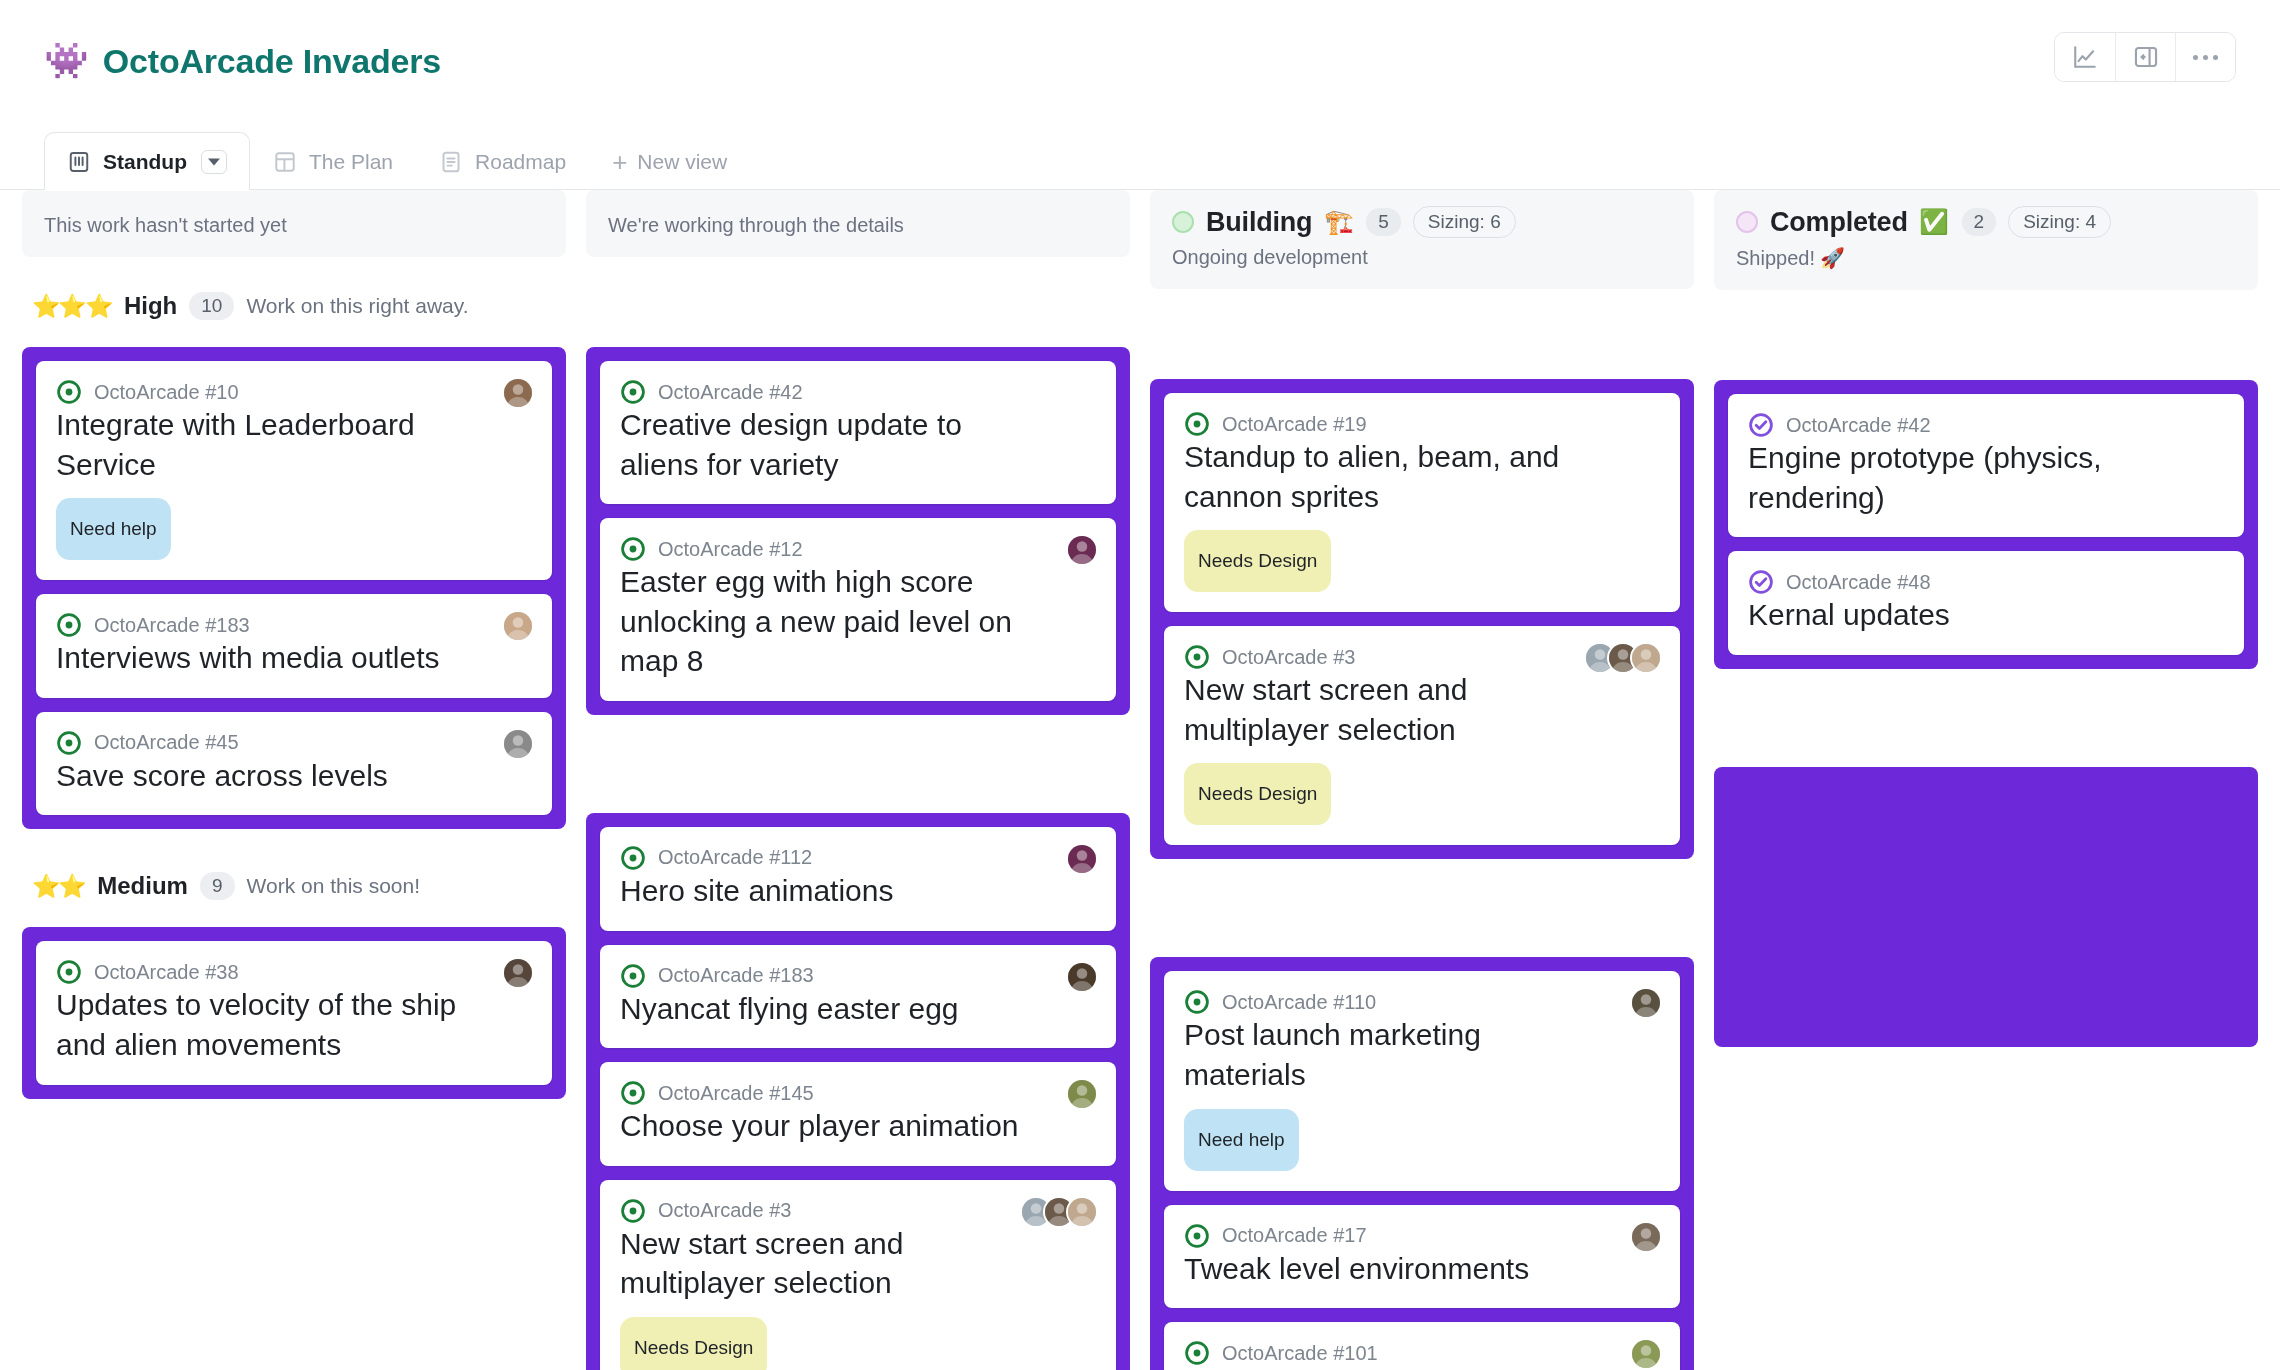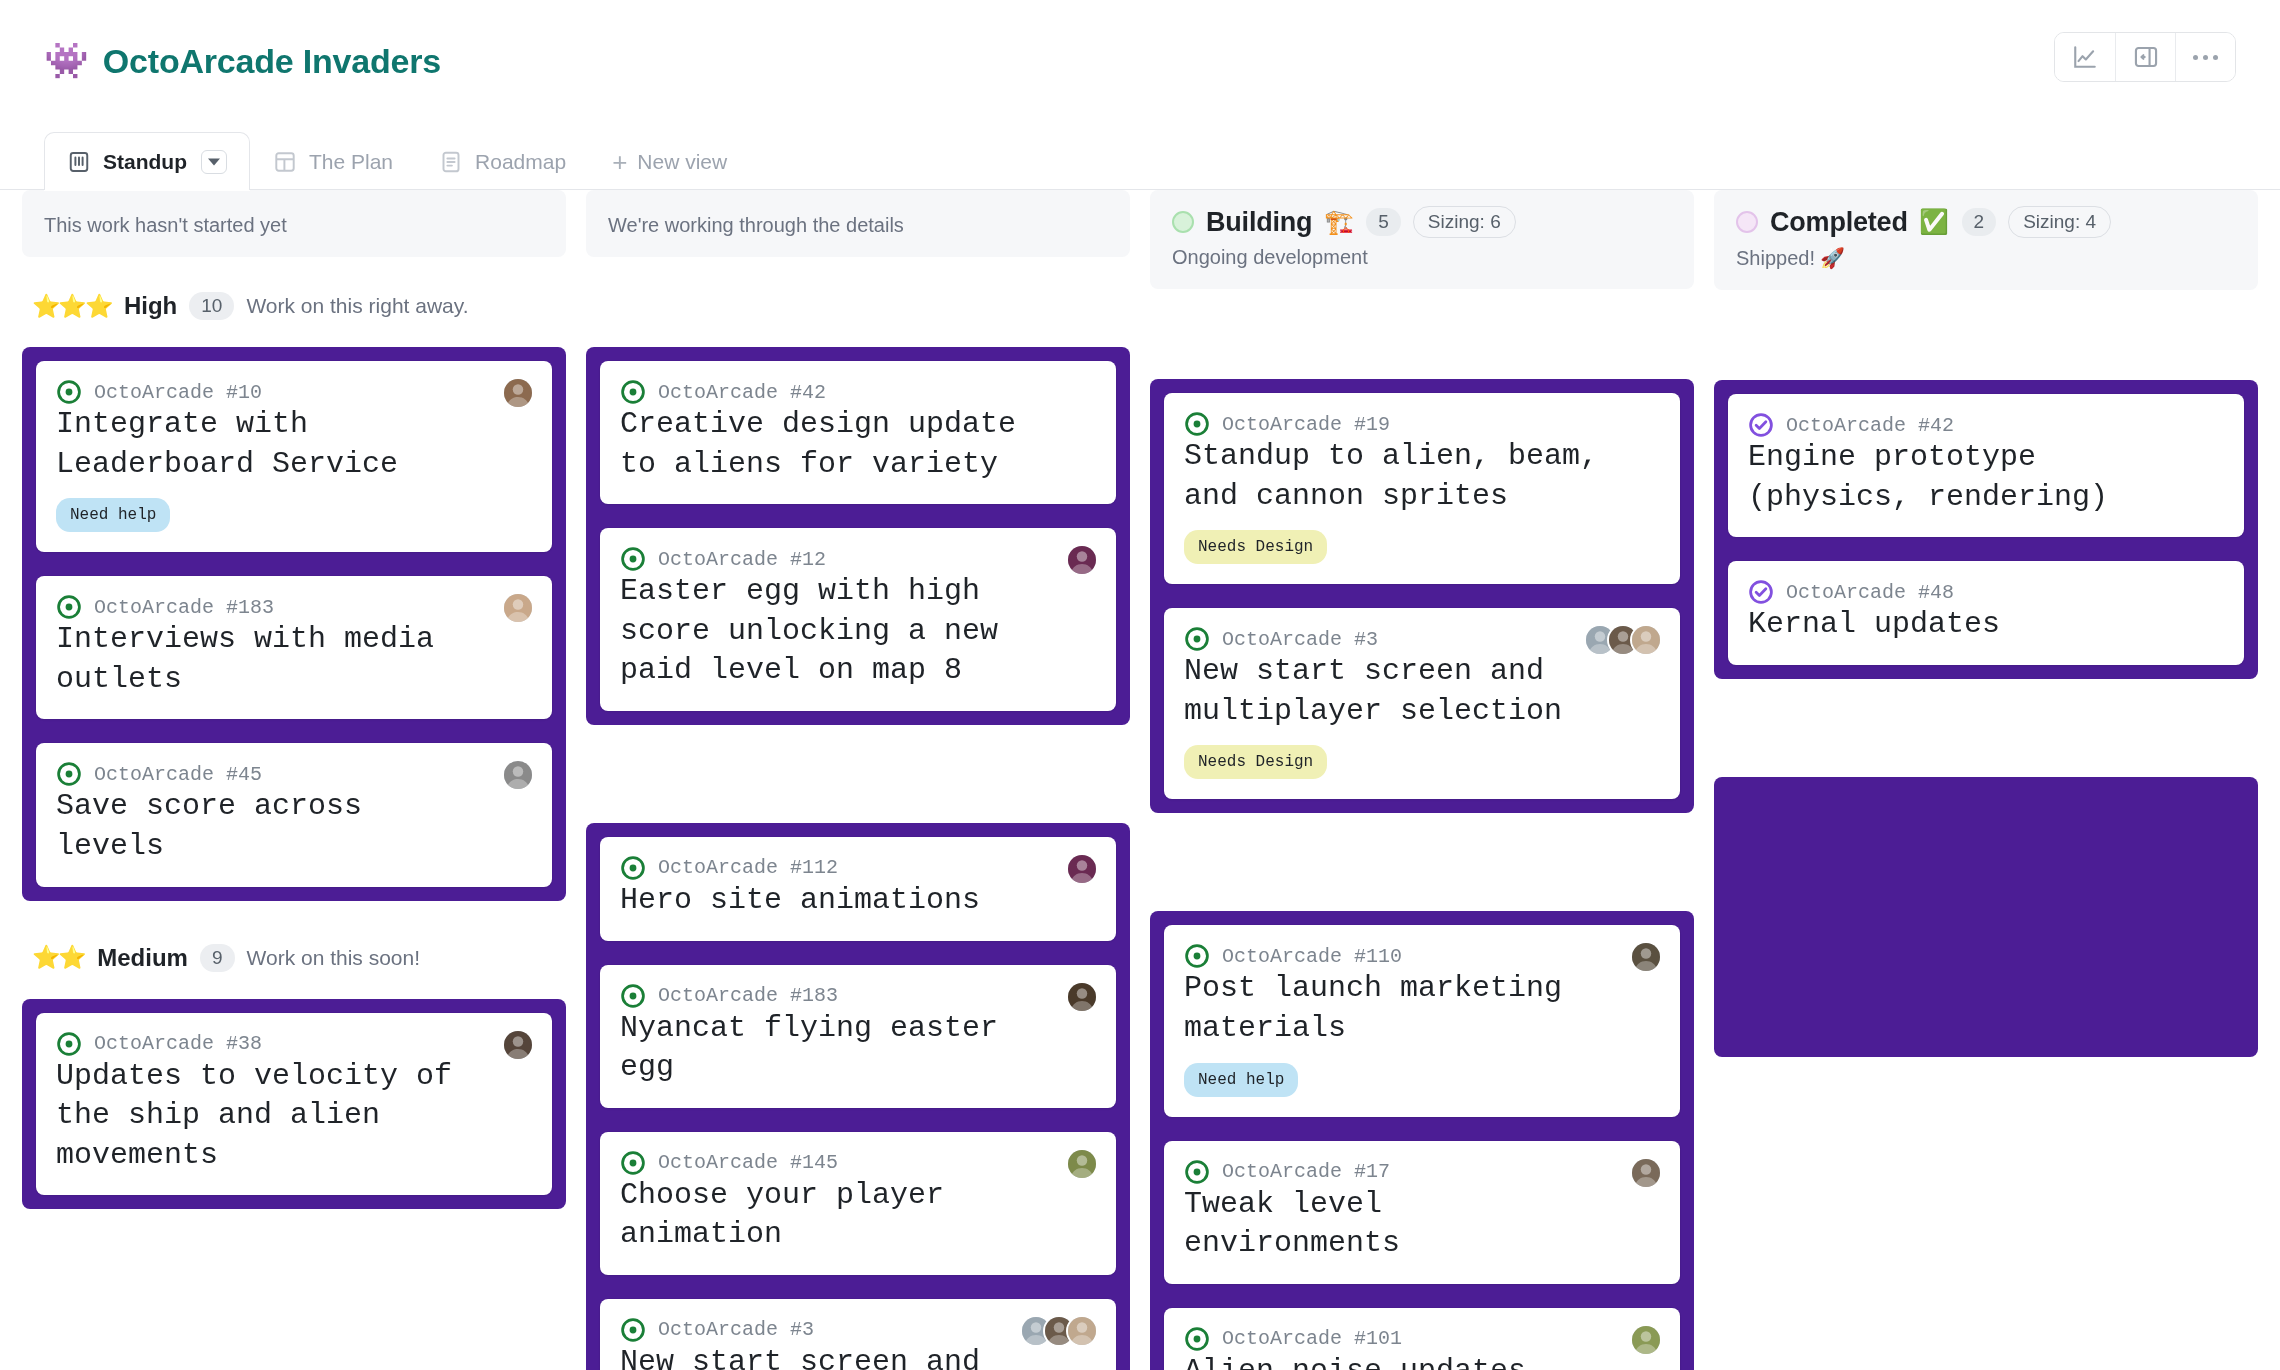--- a/index.html
+++ b/index.html
@@ -111,42 +111,42 @@
   .group-stars { font-size: 23px; letter-spacing: -2px; line-height: 1; }
   .group-name { font-size: 24px; font-weight: bold; color: #1f2328; }
   .group-count {
     font-size: 19px; color: #57606a; background: #eceef1;
     border-radius: 14px; padding: 3px 12px;
   }
   .group-desc { font-size: 21px; color: #6b7280; }
   .group-head.spacer { visibility: hidden; }
 
   .group-body {
-    background: #4c1d95; border-radius: 8px;
+    background: #6d28d9; border-radius: 8px;
     padding: 14px; margin-bottom: 34px;
-    display: flex; flex-direction: column; gap: 24px; font-family: Liberation Mono, monospace;
+    display: flex; flex-direction: column; gap: 14px;
   }
   .group-body.empty { min-height: 280px; }
 
   
   .card {
     background: #fff; border-radius: 8px;
     padding: 18px 20px 20px 20px;
     box-shadow: 0 1px 2px rgba(27,31,36,.08), 0 0 0 1px rgba(27,31,36,.04);
     position: relative;
   }
   .card-top { display: flex; align-items: center; gap: 12px; }
   .card-ref { font-size: 20px; color: #7d858f; }
   .card-title {
     font-size: 30px; color: #1f2328; line-height: 1.32; 
     padding-right: 54px;
   }
   .card-labels { margin-top: 14px; display: flex; gap: 8px; flex-wrap: wrap; }
   .label {
-    font-size: 16px; color: #1f2328; border-radius: 14px; padding: 8px 14px;
+    font-size: 19px; color: #1f2328; border-radius: 14px; padding: 20px 14px;
     display: inline-block;
   }
   .avatars {
     position: absolute; top: 16px; right: 18px;
     display: flex; align-items: center;
   }
   .avatar {
     width: 32px; height: 32px; border-radius: 50%;
     border: 2px solid #fff; background: #d0d7de;
     flex: none; overflow: hidden;

